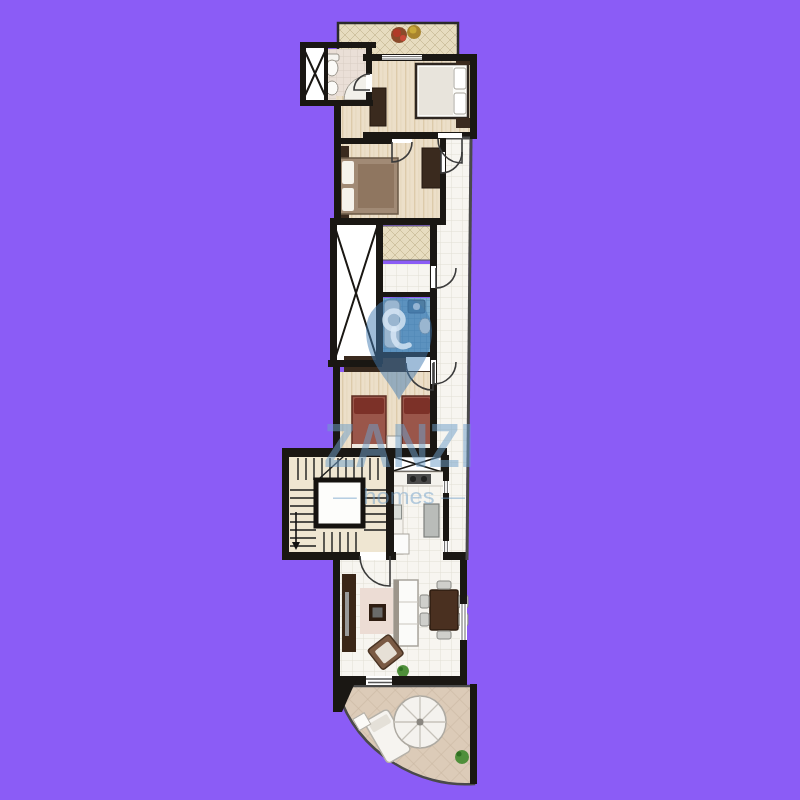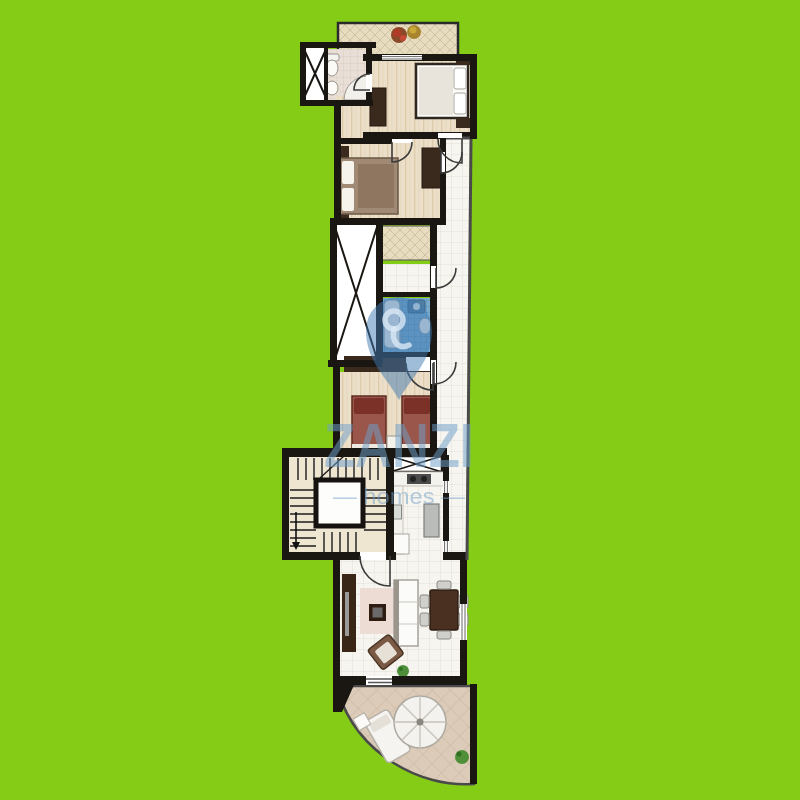--- a/index.html
+++ b/index.html
@@ -1,16 +1,16 @@
 <!DOCTYPE html>
 <html><head>
 <meta charset="utf-8">
 <style>
   html,body{margin:0;padding:0;background:#ffffff;}
-  .stage{position:relative;width:800px;height:800px;background:#84cc16;overflow:hidden;
+  .stage{position:relative;width:800px;height:800px;background:#8b5cf6;overflow:hidden;
          font-family:"Liberation Sans",sans-serif;}
   svg{display:block;}
   text{font-family:"Liberation Sans",sans-serif;}
 </style>
 </head>
 <body>
 
 <div class="stage">
 <svg width="800" height="800" viewBox="0 0 800 800">
   <defs>

